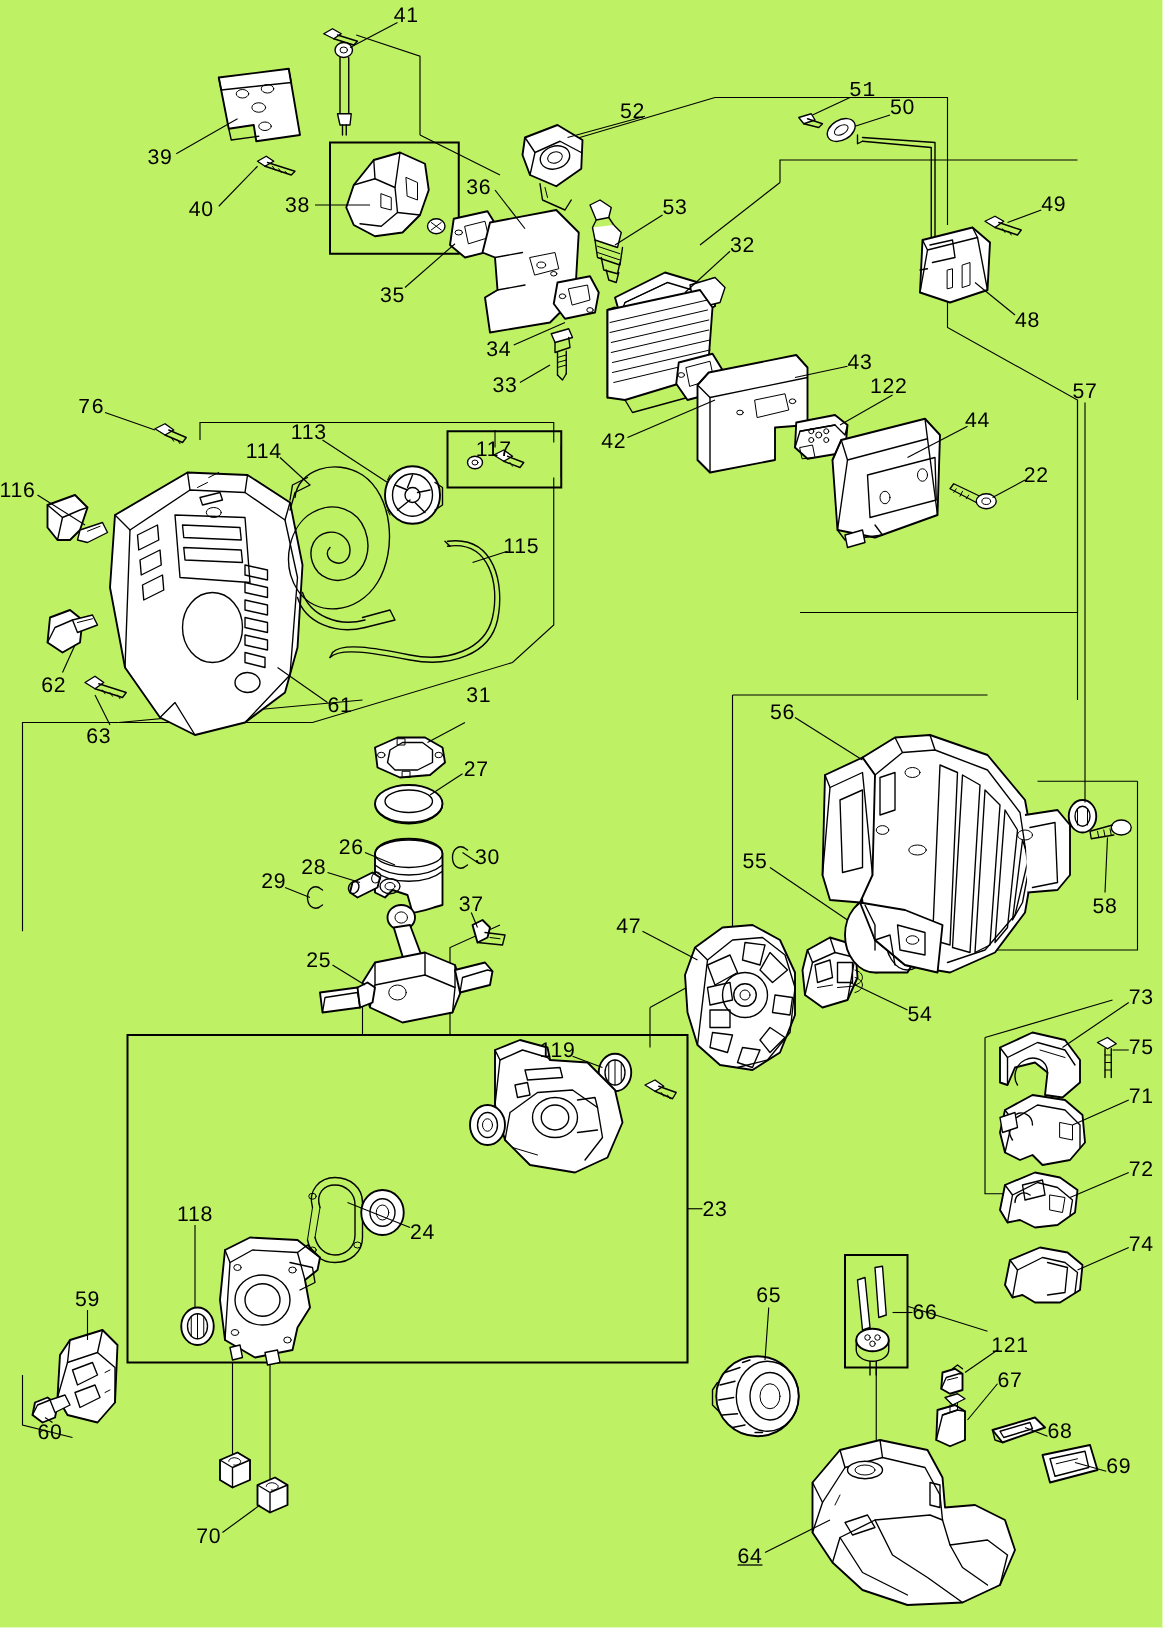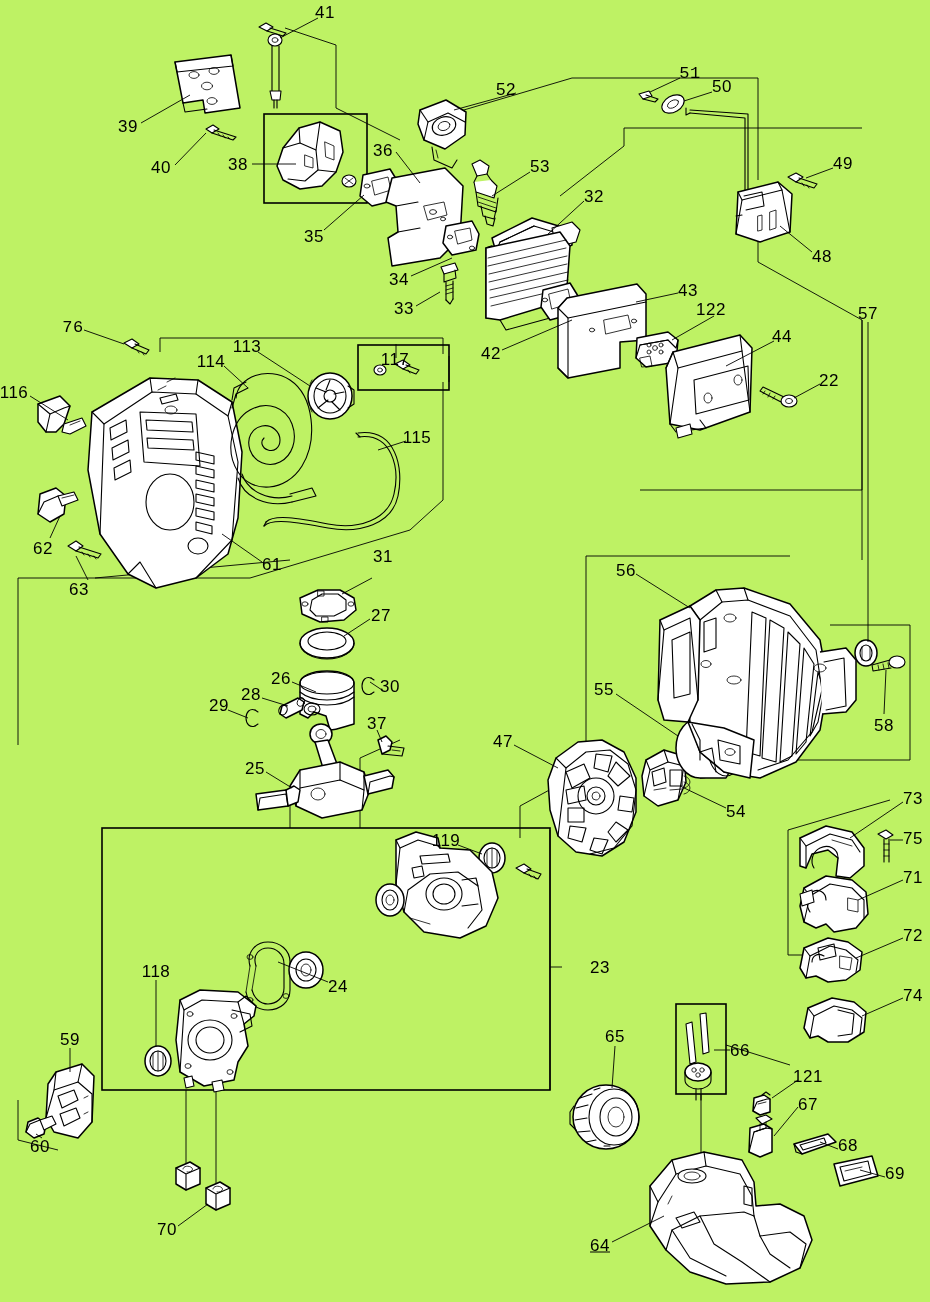--- a/index.html
+++ b/index.html
@@ -843,21 +843,21 @@
       <div class="cap" style="left: 381px; top: 615px;">27</div>
       <div class="cap" style="left: 390px; top: 686px;">30</div>
       <div class="cap" style="left: 281px; top: 678px;">26</div>
       <div class="cap" style="left: 251px; top: 694px;">28</div>
       <div class="cap" style="left: 219px; top: 705px;">29</div>
       <div class="cap" style="left: 377px; top: 723px;">37</div>
       <div class="cap" style="left: 255px; top: 768px;">25</div>
       <div class="cap" style="left: 446px; top: 840px;">119</div>
       <div class="cap" style="left: 156px; top: 971px;">118</div>
       <div class="cap" style="left: 338px; top: 986px;">24</div>
-      <div class="cap" style="left: 572px; top: 967px; margin-left: 28px;">23</div>
+      <div class="cap" style="left: 572px; top: 967px;">23</div>
       <div class="cap" style="left: 70px; top: 1039px;">59</div>
       <div class="cap" style="left: 40px; top: 1146px;">60</div>
       <div class="cap" style="left: 167px; top: 1229px;">70</div>
       <div class="cap" style="left: 626px; top: 570px;">56</div>
       <div class="cap" style="left: 868px; top: 313px;">57</div>
       <div class="cap" style="left: 884px; top: 725px;">58</div>
       <div class="cap" style="left: 604px; top: 689px;">55</div>
       <div class="cap" style="left: 736px; top: 811px;">54</div>
       <div class="cap" style="left: 503px; top: 741px;">47</div>
       <div class="cap" style="left: 913px; top: 798px;">73</div>

